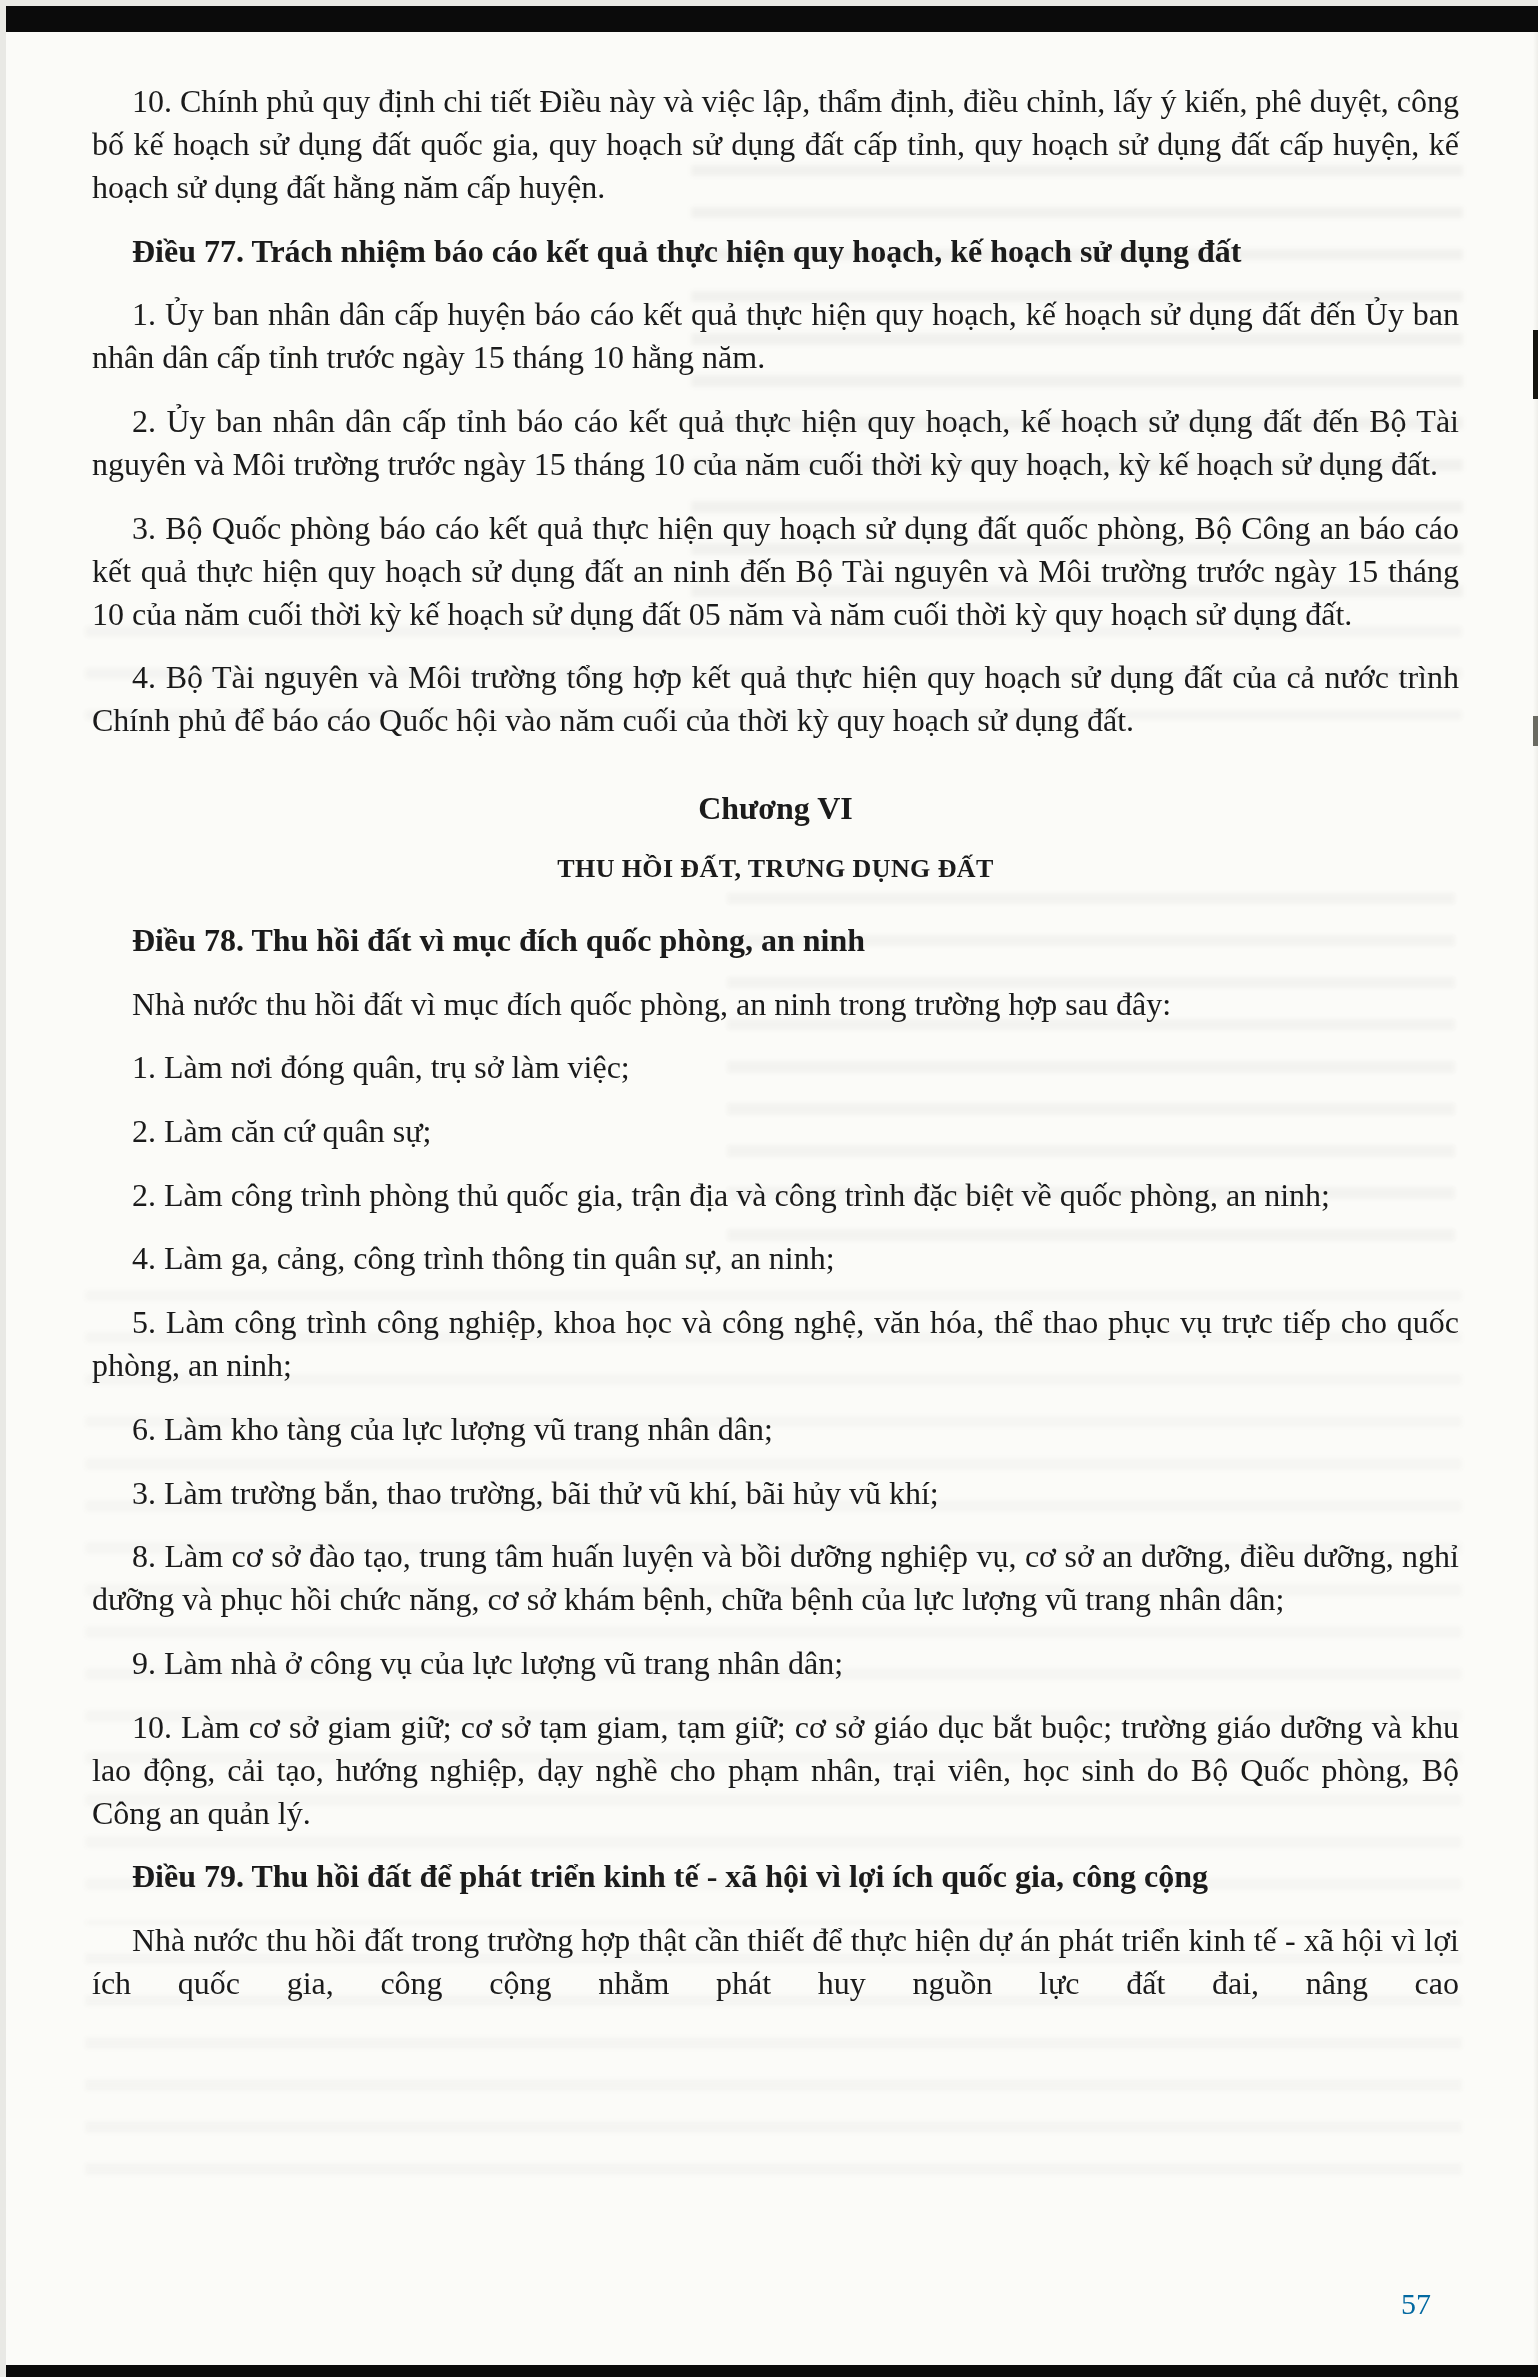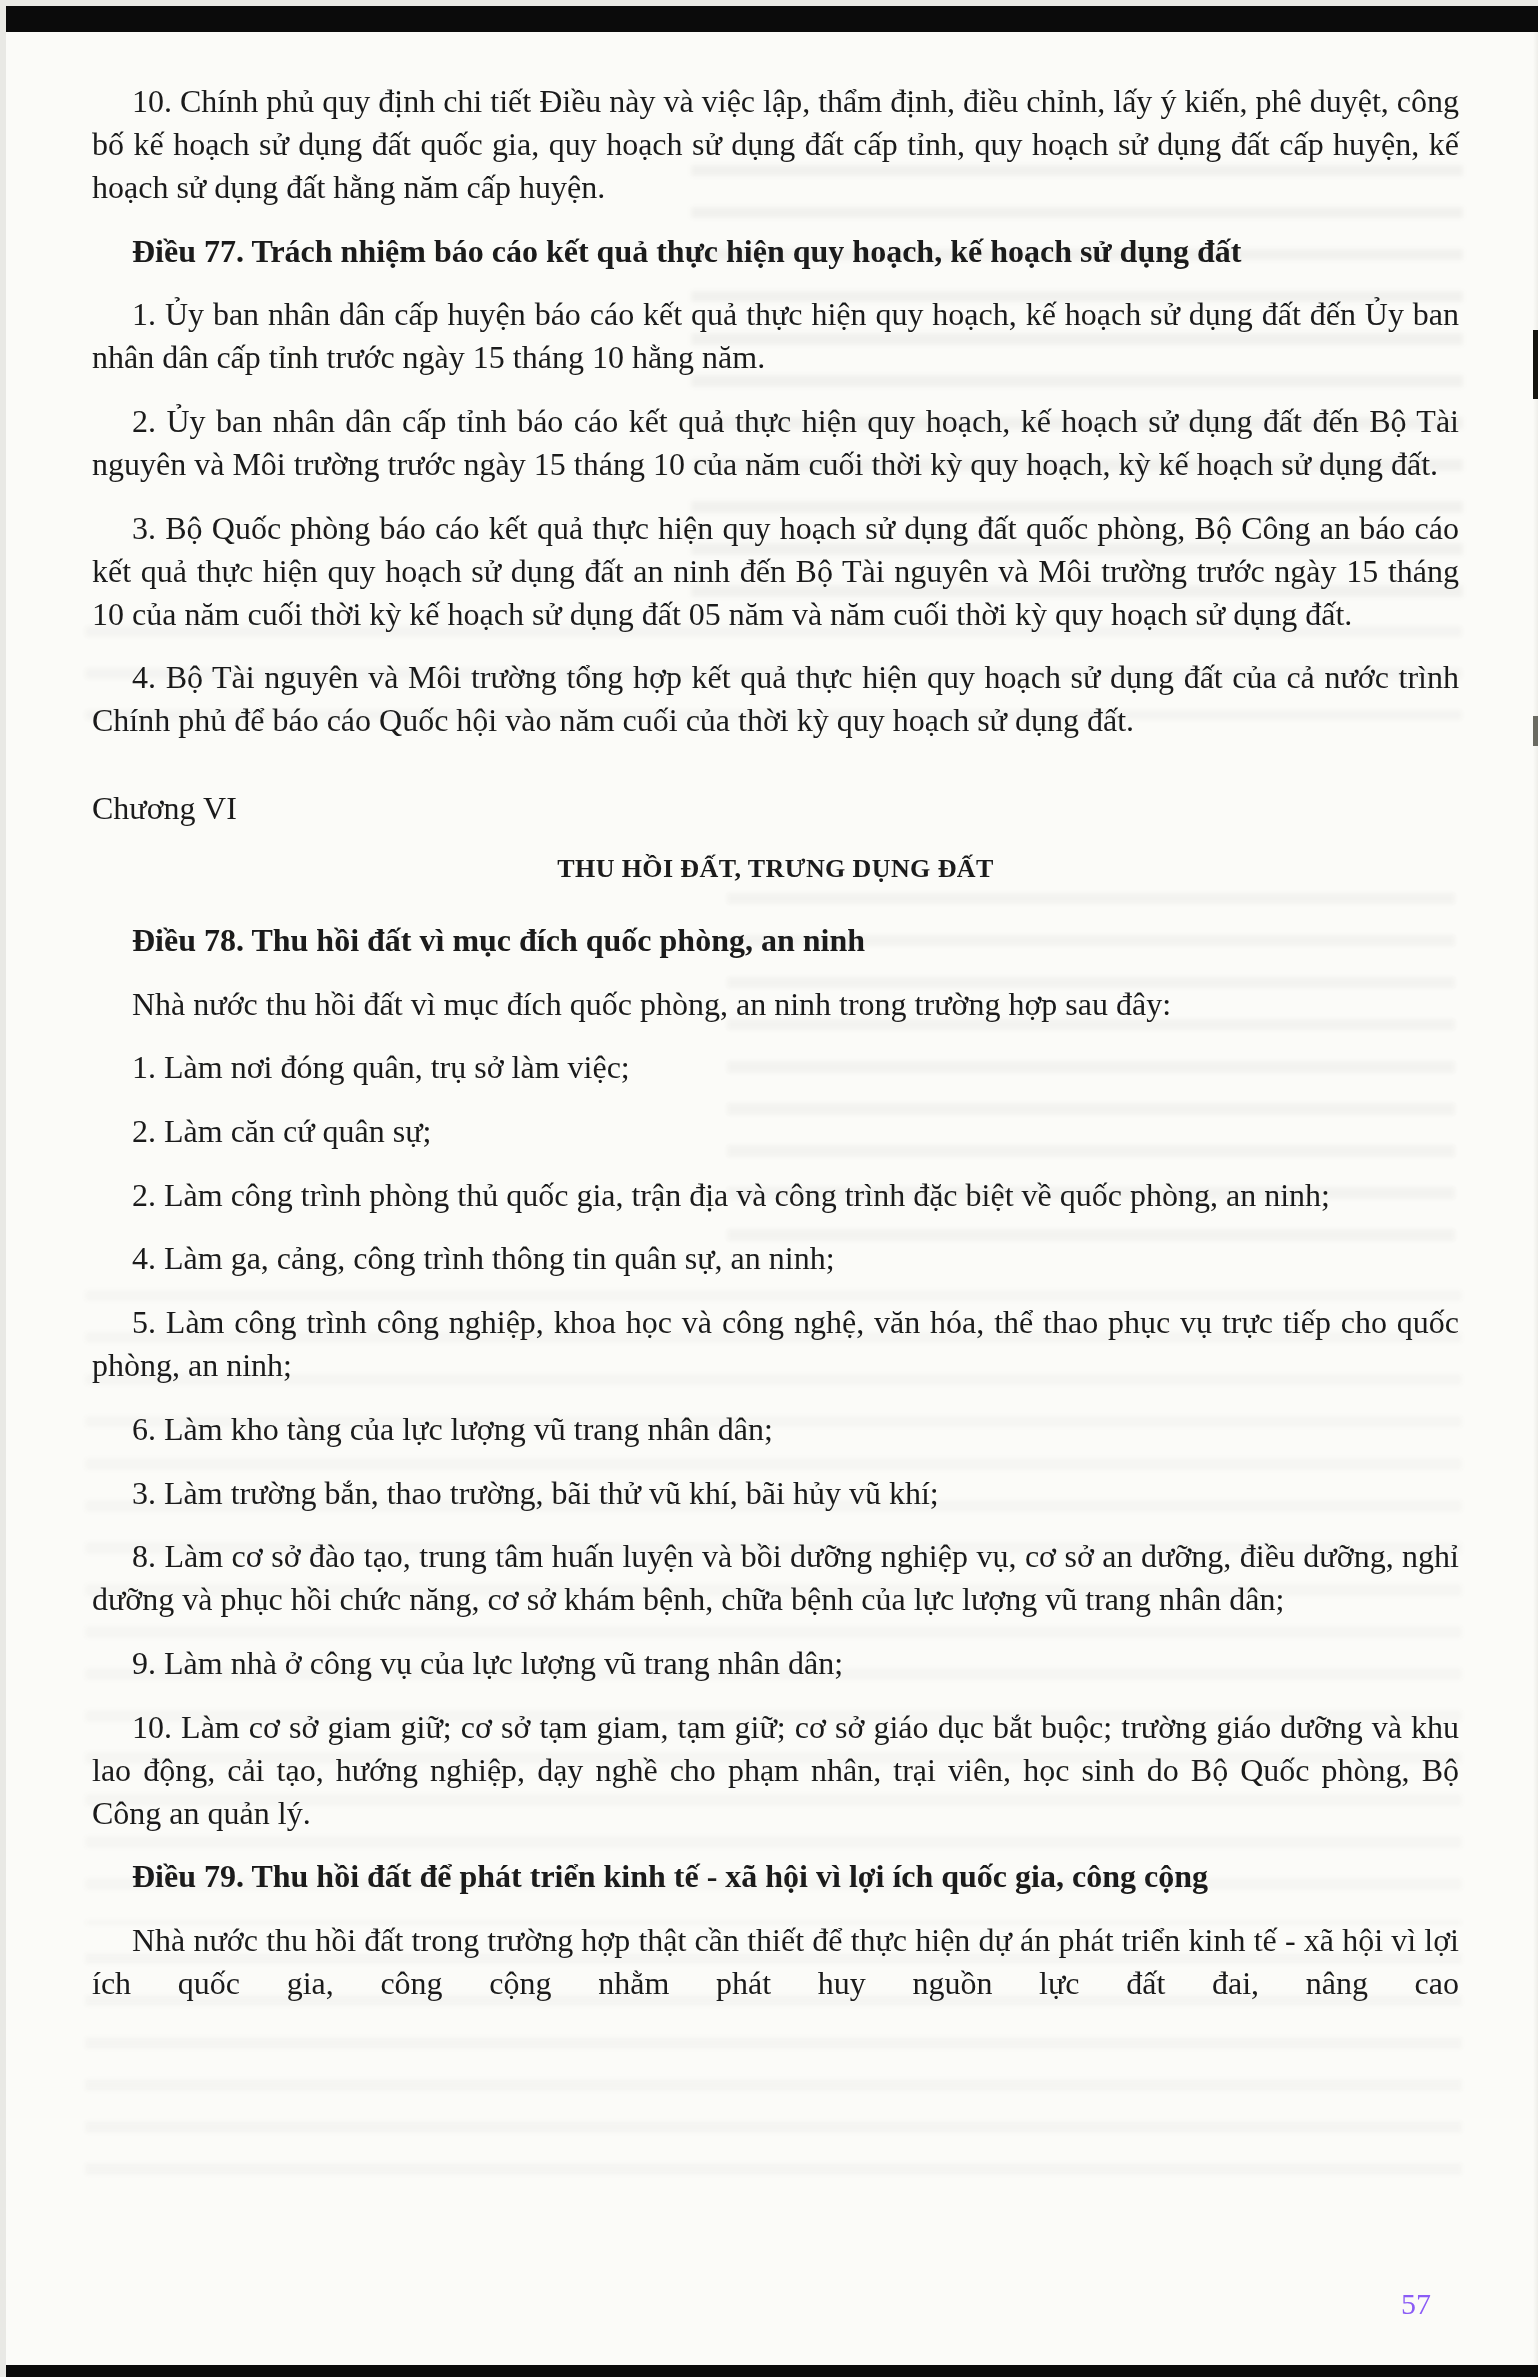--- a/index.html
+++ b/index.html
@@ -62,40 +62,41 @@
   .para {
     text-indent: 40px;
     margin-bottom: 8.7px;
   }
   .heading {
     font-weight: bold;
     text-indent: 40px;
     margin: 5.8px 0 8.7px 0;
   }
   .chapter-label {
-    font-weight: normal;
+    text-align: center;
+    font-weight: bold;
     text-indent: 0;
     margin: 33px 0 4.3px 0;
   }
   .chapter-title {
     text-align: center;
     font-weight: bold;
     text-indent: 0;
     font-size: 26px;
     letter-spacing: 0.4px;
     margin: 0 0 17.3px 0;
   }
   .cont { text-align-last: justify; }
 
   .page-number {
     position: absolute;
     right: 108px;
     bottom: 56px;
     font-size: 30px;
-    color: #8b5cf6;
+    color: #0369a1;
   }
 </style>
 </head>
 <body>
 
 <div class="page">
 
   <div class="band top"></div>
 
   <div class="bleed b1"></div>

